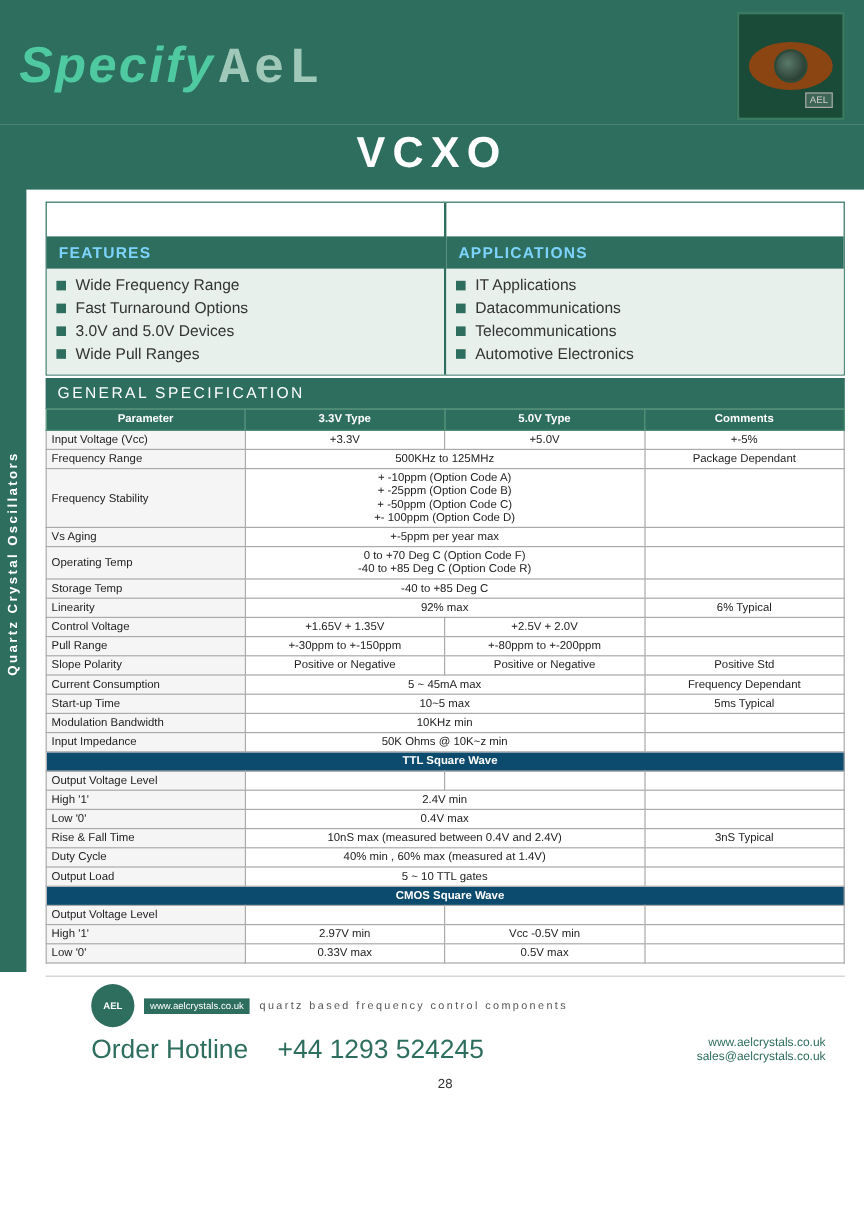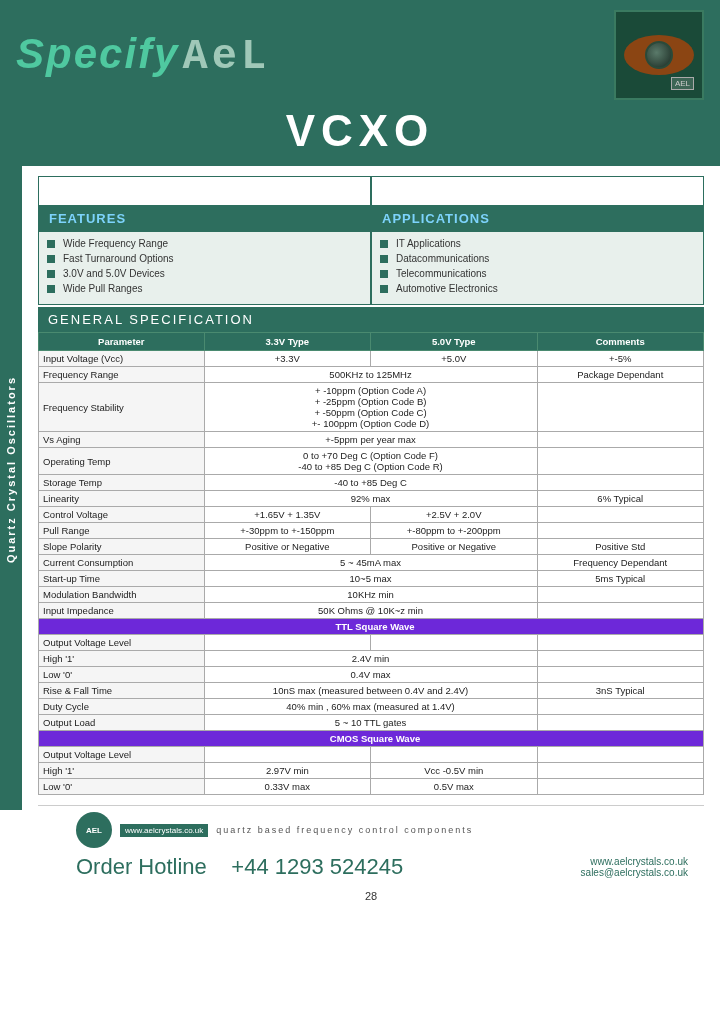--- a/index.html
+++ b/index.html
@@ -74,21 +74,21 @@
       font-size: 8px;
       padding: 1px 3px;
       border: 1px solid #aaa;
     }
     .title-bar {
       background: #2d6e5e;
       text-align: center;
       padding: 2px 0 10px 0;
     }
     .title-bar h1 {
-      font-size: 44px;
+      font-size: 36px;
       font-weight: bold;
       color: #fff;
       letter-spacing: 6px;
       font-family: 'Arial Black', Arial, sans-serif;
     }
 
     
     .side-label {
       position: absolute;
       left: 0;
@@ -135,21 +135,21 @@
       margin-top: 28px;
     }
     .features-list, .apps-list {
       padding: 6px 8px;
       background: #e8f0ec;
     }
     .feature-item {
       display: flex;
       align-items: center;
       margin-bottom: 4px;
-      font-size: 10px;
+      font-size: 13px;
       color: #333;
     }
     .bullet-sq {
       display: inline-block;
       width: 8px;
       height: 8px;
       background: #2d6e5e;
       margin-right: 8px;
       flex-shrink: 0;
     }
@@ -196,21 +196,21 @@
       background: #f5f5f5;
     }
     .spec-table tr.section-row td {
       background: #2d6e5e;
       color: #fff;
       font-weight: bold;
       text-align: center;
       font-size: 9.5px;
     }
     .spec-table tr.section-row td:first-child {
-      background: #6d28d9;
+      background: #0c4a6e;
       color: #fff;
       padding-left: 12px;
     }
 
     
     .footer {
       margin-top: 10px;
       padding: 6px 16px 6px 38px;
       border-top: 1px solid #ccc;
     }

